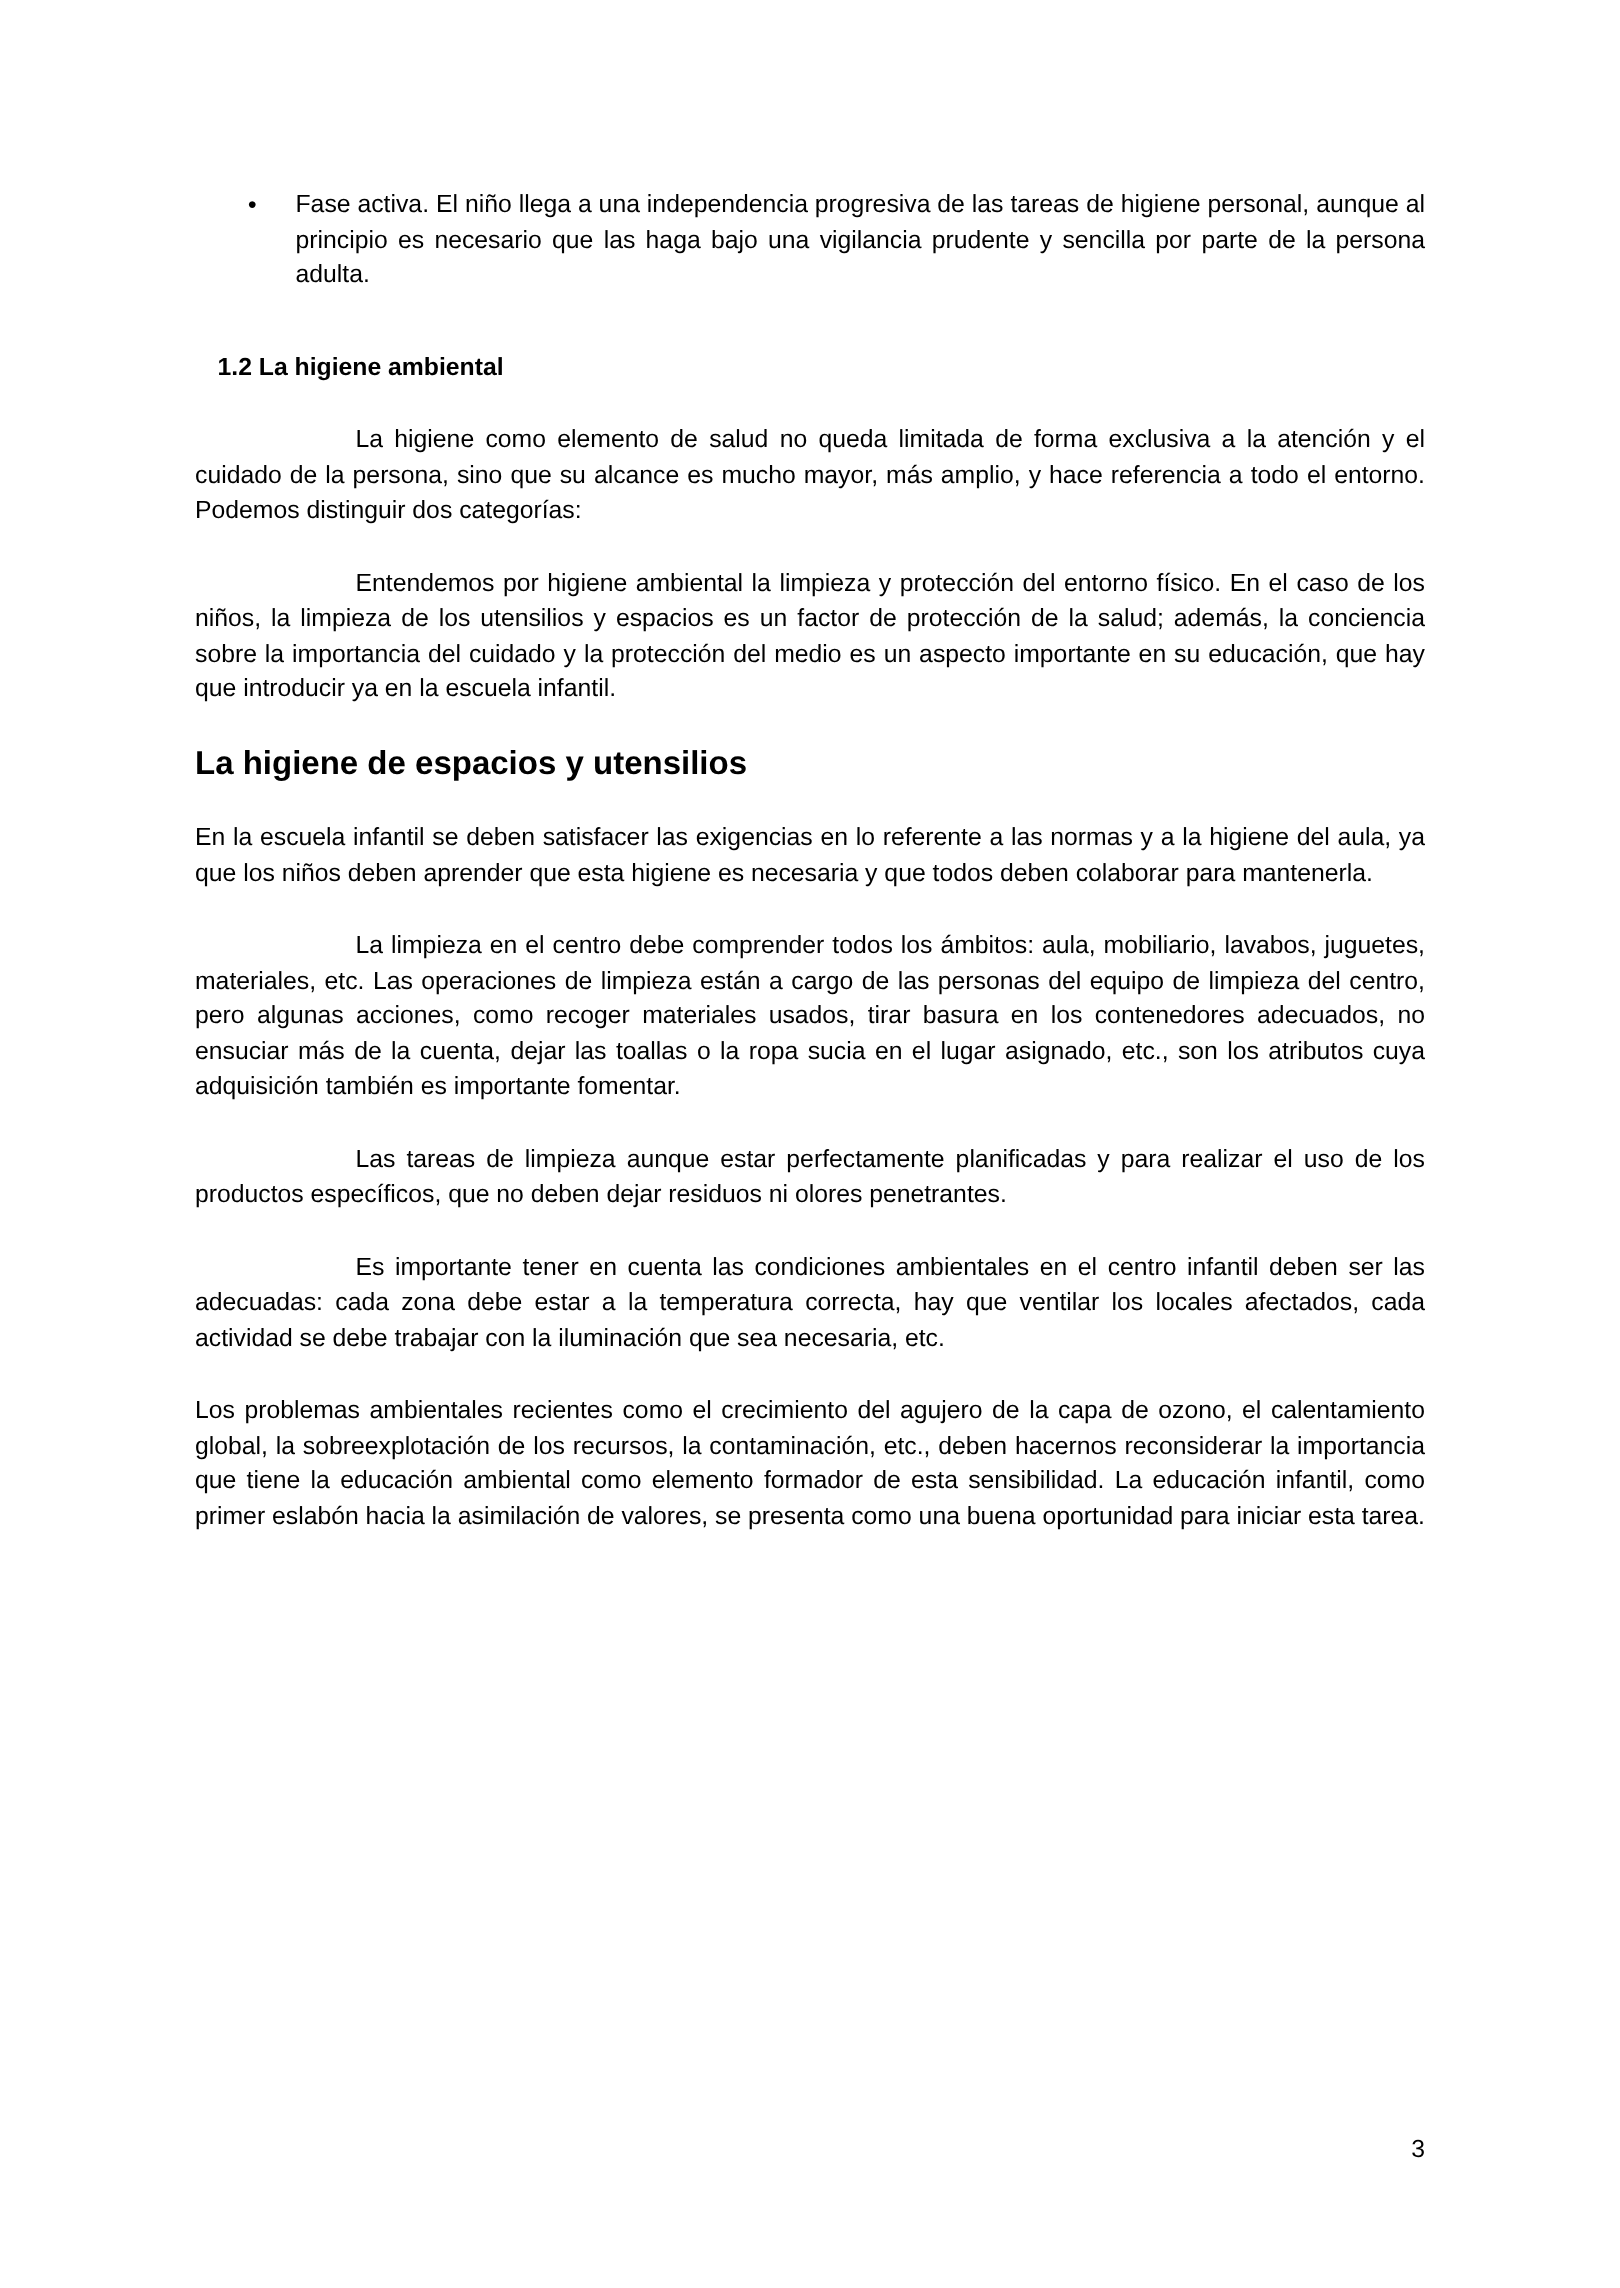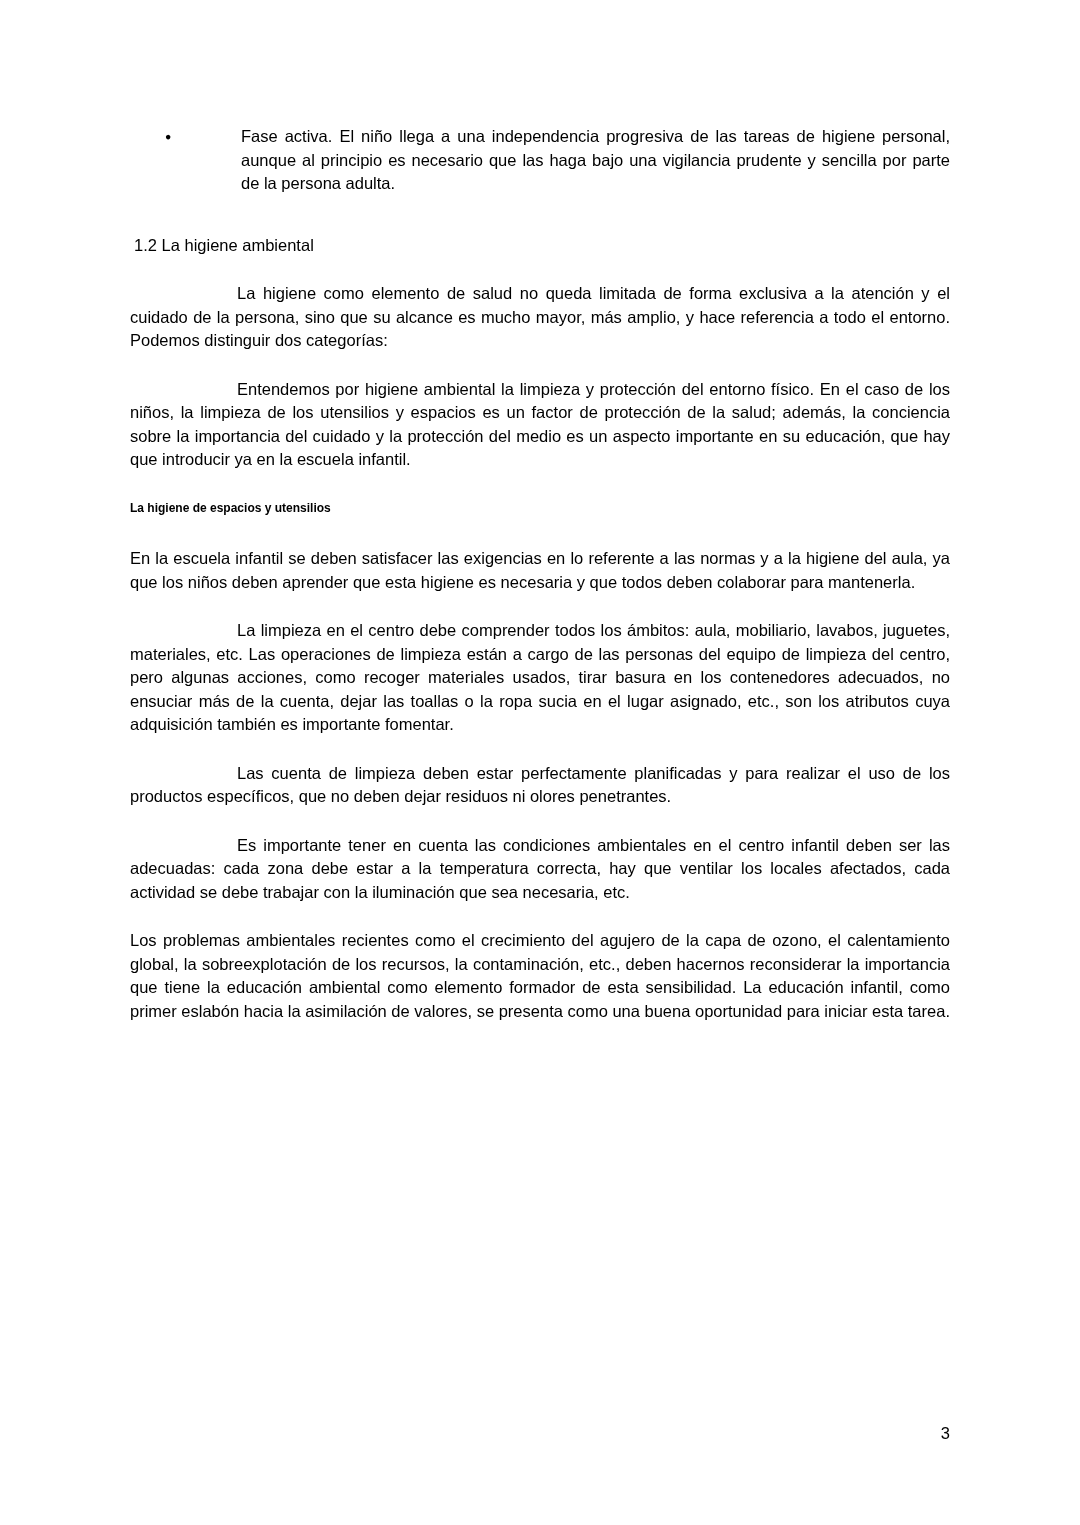--- a/index.html
+++ b/index.html
@@ -30,29 +30,28 @@
     align-items: flex-start;
   }
   .bullet-marker {
     flex: 0 0 32px;
     font-size: 10.5px;
     line-height: 23.5px;
   }
   .bullet-text {
     flex: 1;
     text-align: justify;
-    margin-left: 44px;
   }
   .heading {
     font-size: 16.5px;
-    font-weight: normal;
-    margin: 38px 0 25px 4px;
+    font-weight: bold;
+    margin: 38px 0 25px 15px;
   }
   .subheading {
-    font-size: 12px;
+    font-size: 22px;
     font-weight: bold;
     margin: 4px 0 27px 0;
   }
   .para {
     margin: 0 0 25px 0;
     text-align: justify;
   }
   .para.indent {
     text-indent: 107px;
   }
@@ -83,21 +82,21 @@
   <p class="para indent">La higiene como elemento de salud no queda limitada de forma exclusiva a la atención y el cuidado de la persona, sino que su alcance es mucho mayor, más amplio, y hace referencia a todo el entorno. Podemos distinguir dos categorías:</p>
 
   <p class="para indent">Entendemos por higiene ambiental la limpieza y protección del entorno físico. En el caso de los niños, la limpieza de los utensilios y espacios es un factor de protección de la salud; además, la conciencia sobre la importancia del cuidado y la protección del medio es un aspecto importante en su educación, que hay que introducir ya en la escuela infantil.</p>
 
   <h3 class="subheading">La higiene de espacios y utensilios</h3>
 
   <p class="para">En la escuela infantil se deben satisfacer las exigencias en lo referente a las normas y a la higiene del aula, ya que los niños deben aprender que esta higiene es necesaria y que todos deben colaborar para mantenerla.</p>
 
   <p class="para indent">La limpieza en el centro debe comprender todos los ámbitos: aula, mobiliario, lavabos, juguetes, materiales, etc. Las operaciones de limpieza están a cargo de las personas del equipo de limpieza del centro, pero algunas acciones, como recoger materiales usados, tirar basura en los contenedores adecuados, no ensuciar más de la cuenta, dejar las toallas o la ropa sucia en el lugar asignado, etc., son los atributos cuya adquisición también es importante fomentar.</p>
 
-  <p class="para indent">Las cuenta de limpieza deben estar perfectamente planificadas y para realizar el uso de los productos específicos, que no deben dejar residuos ni olores penetrantes.</p>
+  <p class="para indent">Las tareas de limpieza aunque estar perfectamente planificadas y para realizar el uso de los productos específicos, que no deben dejar residuos ni olores penetrantes.</p>
 
   <p class="para indent">Es importante tener en cuenta las condiciones ambientales en el centro infantil deben ser las adecuadas: cada zona debe estar a la temperatura correcta, hay que ventilar los locales afectados, cada actividad se debe trabajar con la iluminación que sea necesaria, etc.</p>
 
 
   <p class="para">Los problemas ambientales recientes como el crecimiento del agujero de la capa de ozono, el calentamiento global, la sobreexplotación de los recursos, la contaminación, etc., deben hacernos reconsiderar la importancia que tiene la educación ambiental como elemento formador de esta sensibilidad. La educación infantil, como primer eslabón hacia la asimilación de valores, se presenta como una buena oportunidad para iniciar esta tarea.</p>
 
   <div class="page-number">3</div>
 
 </div>
 

